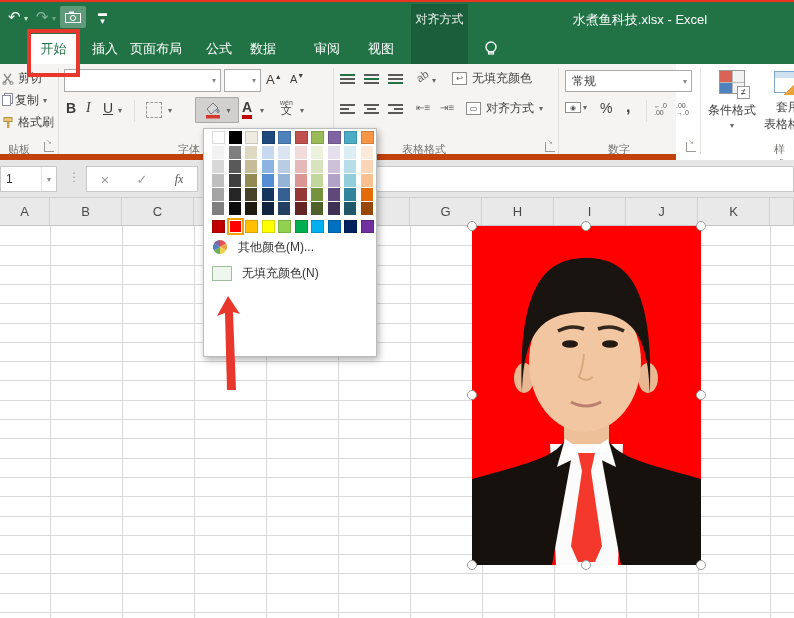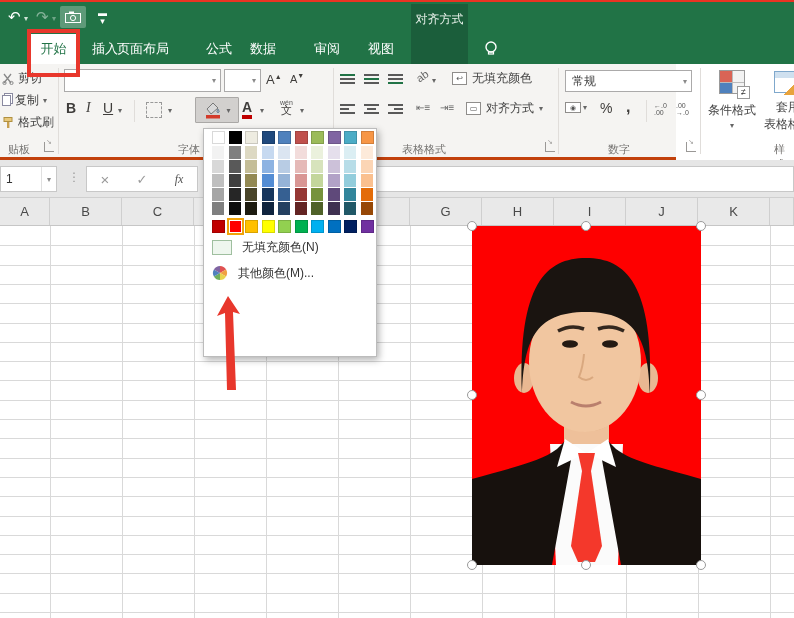--- a/index.html
+++ b/index.html
@@ -22,30 +22,30 @@
   
   #contextual-block { left:411px; top:4px; width:57px; height:60px; background:#1b5e3b; z-index:6; }
   #contextual-label { left:411px; top:11px; width:57px; text-align:center; color:#eaf3ec; font-size:12px; z-index:7; }
 
   
   #tabrow { left:0; top:34px; width:794px; height:30px; background:#217346; z-index:5; }
   .tab { position:absolute; top:0; height:30px; display:flex; align-items:center; justify-content:center; color:#fff; font-size:13px; }
   .tab.selected { background:#fff; color:#217346; }
   #tab-0 { left:28px; width:51px; }
   #tab-1 { left:84px; width:42px; }
-  #tab-2 { left:115px; width:56px; }
+  #tab-2 { left:128px; width:56px; }
   #tab-3 { left:198px; width:42px; }
   #tab-4 { left:242px; width:42px; }
   #tab-5 { left:305px; width:44px; }
   #tab-6 { left:359px; width:44px; }
   #tab-7 { left:411px; width:57px; color:#fff; z-index:7; }
   #tellme { left:482px; top:40px; width:18px; height:18px; z-index:6; }
 
   
-  #ribbon { left:0; top:64px; width:676px; height:96px; background:#f5f4f2; border-bottom:3px solid #c2410c; z-index:4; }
+  #ribbon { left:0; top:64px; width:676px; height:96px; background:#f5f4f2; border-bottom:6px solid #c2410c; z-index:4; }
   .gsep { position:absolute; top:4px; height:86px; width:1px; background:#e0ddda; }
   .glabel { position:absolute; top:78px; font-size:11px; color:#767472; }
   .launcher { position:absolute; top:78px; width:10px; height:10px; border-left:1px solid #9a9896; border-bottom:1px solid #9a9896; }
   .launcher:after { content:"↘"; position:absolute; left:1px; top:-4px; font-size:7px; color:#9a9896; }
   .rbtn-label { font-size:12px; color:#444; }
   .caret { font-size:8px; color:#666; }
   .combo { position:absolute; background:#fff; border:1px solid #abaaaa; display:flex; align-items:center; }
   .combo .caret { margin-left:auto; padding:0 4px; color:#8a8a8a; }
   .bars { display:inline-block; width:15px; }
   .bars i { display:block; height:2px; background:#595959; margin:2px 0; }
@@ -116,20 +116,21 @@
   <span class="qat-btn" id="qat-redo" style="left:36px">↷</span>
   <span class="qat-caret" style="left:52px;color:rgba(255,255,255,.35)">▾</span>
   <span id="qat-camera">
     <svg width="16" height="12" viewBox="0 0 16 12">
       <rect x="0.5" y="2.5" width="15" height="9" fill="none" stroke="#fff"></rect>
       <rect x="4" y="0.5" width="5" height="2" fill="#fff"></rect>
       <circle cx="8" cy="7" r="2.6" fill="none" stroke="#fff"></circle>
     </svg>
   </span>
   <span id="qat-more">▬<br>▾</span>
+  <div id="title-text" class="abs">水煮鱼科技.xlsx - Excel</div>
 </div>
 
 <div id="contextual-block" class="abs"></div>
 <div id="contextual-label" class="abs">对齐方式</div>
 
 <div id="tabrow" class="abs">
   <div class="tab selected" id="tab-0">开始</div>
   <div class="tab" id="tab-1">插入</div>
   <div class="tab" id="tab-2">页面布局</div>
   <div class="tab" id="tab-3">公式</div>
@@ -491,32 +492,32 @@
       <span class="sw" style="background: rgb(255, 192, 0);"></span>
       <span class="sw" style="background: rgb(255, 255, 0);"></span>
       <span class="sw" style="background: rgb(146, 208, 80);"></span>
       <span class="sw" style="background: rgb(0, 176, 80);"></span>
       <span class="sw" style="background: rgb(0, 176, 240);"></span>
       <span class="sw" style="background: rgb(0, 112, 192);"></span>
       <span class="sw" style="background: rgb(0, 32, 96);"></span>
       <span class="sw" style="background: rgb(112, 48, 160);"></span>
     </div>
   <div class="dd-item">
-    <span id="nofill-swatch"></span>
-    <span>无填充颜色(N)</span>
-  </div>
-  <div class="dd-item">
     <svg width="16" height="16" viewBox="0 0 16 16">
       <path d="M8 8 L8 1 A7 7 0 0 1 14.1 4.5 Z" fill="#e05252"></path>
       <path d="M8 8 L14.1 4.5 A7 7 0 0 1 14.1 11.5 Z" fill="#f0a042"></path>
       <path d="M8 8 L14.1 11.5 A7 7 0 0 1 8 15 Z" fill="#e8d44d"></path>
       <path d="M8 8 L8 15 A7 7 0 0 1 1.9 11.5 Z" fill="#6fae5c"></path>
       <path d="M8 8 L1.9 11.5 A7 7 0 0 1 1.9 4.5 Z" fill="#4f81bd"></path>
       <path d="M8 8 L1.9 4.5 A7 7 0 0 1 8 1 Z" fill="#8064a2"></path>
     </svg>
     <span>其他颜色(M)...</span>
   </div>
+  <div class="dd-item">
+    <span id="nofill-swatch"></span>
+    <span>无填充颜色(N)</span>
+  </div>
 </div>
 
 <div id="anno-box" class="abs"></div>
 <svg id="anno-arrow" class="abs" width="40" height="105" viewBox="0 0 40 105">
   <polygon points="23,6 35,24 28,22 31,100 22,100 20,23 12,26" fill="#E8372C"></polygon>
 </svg>
 
 </body></html>

